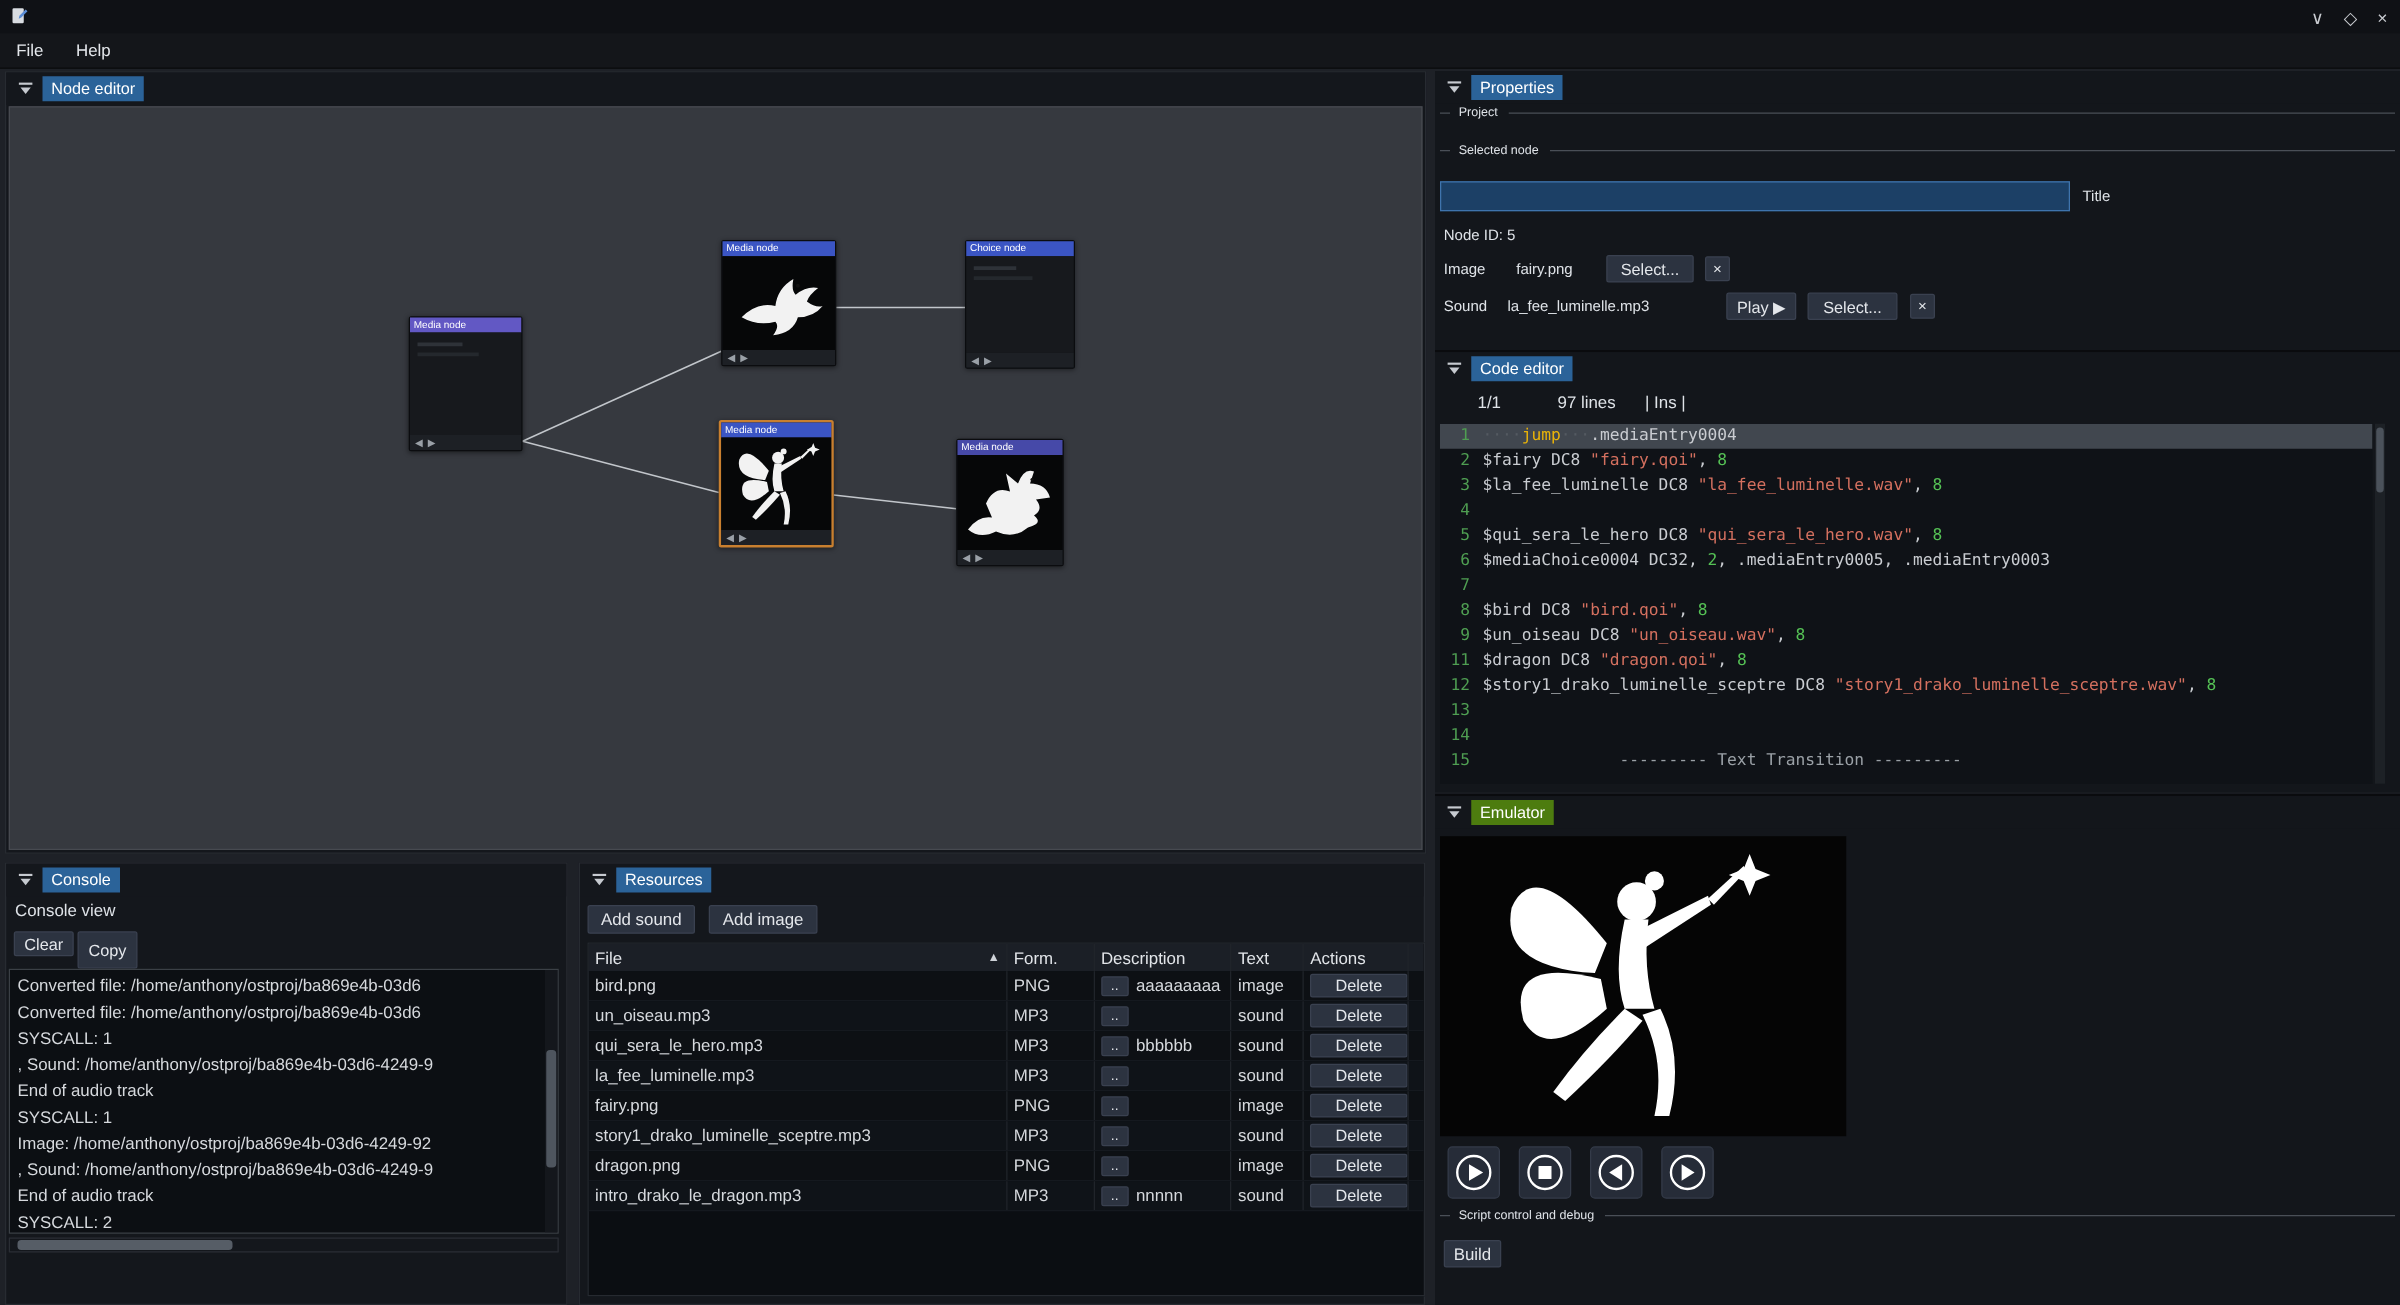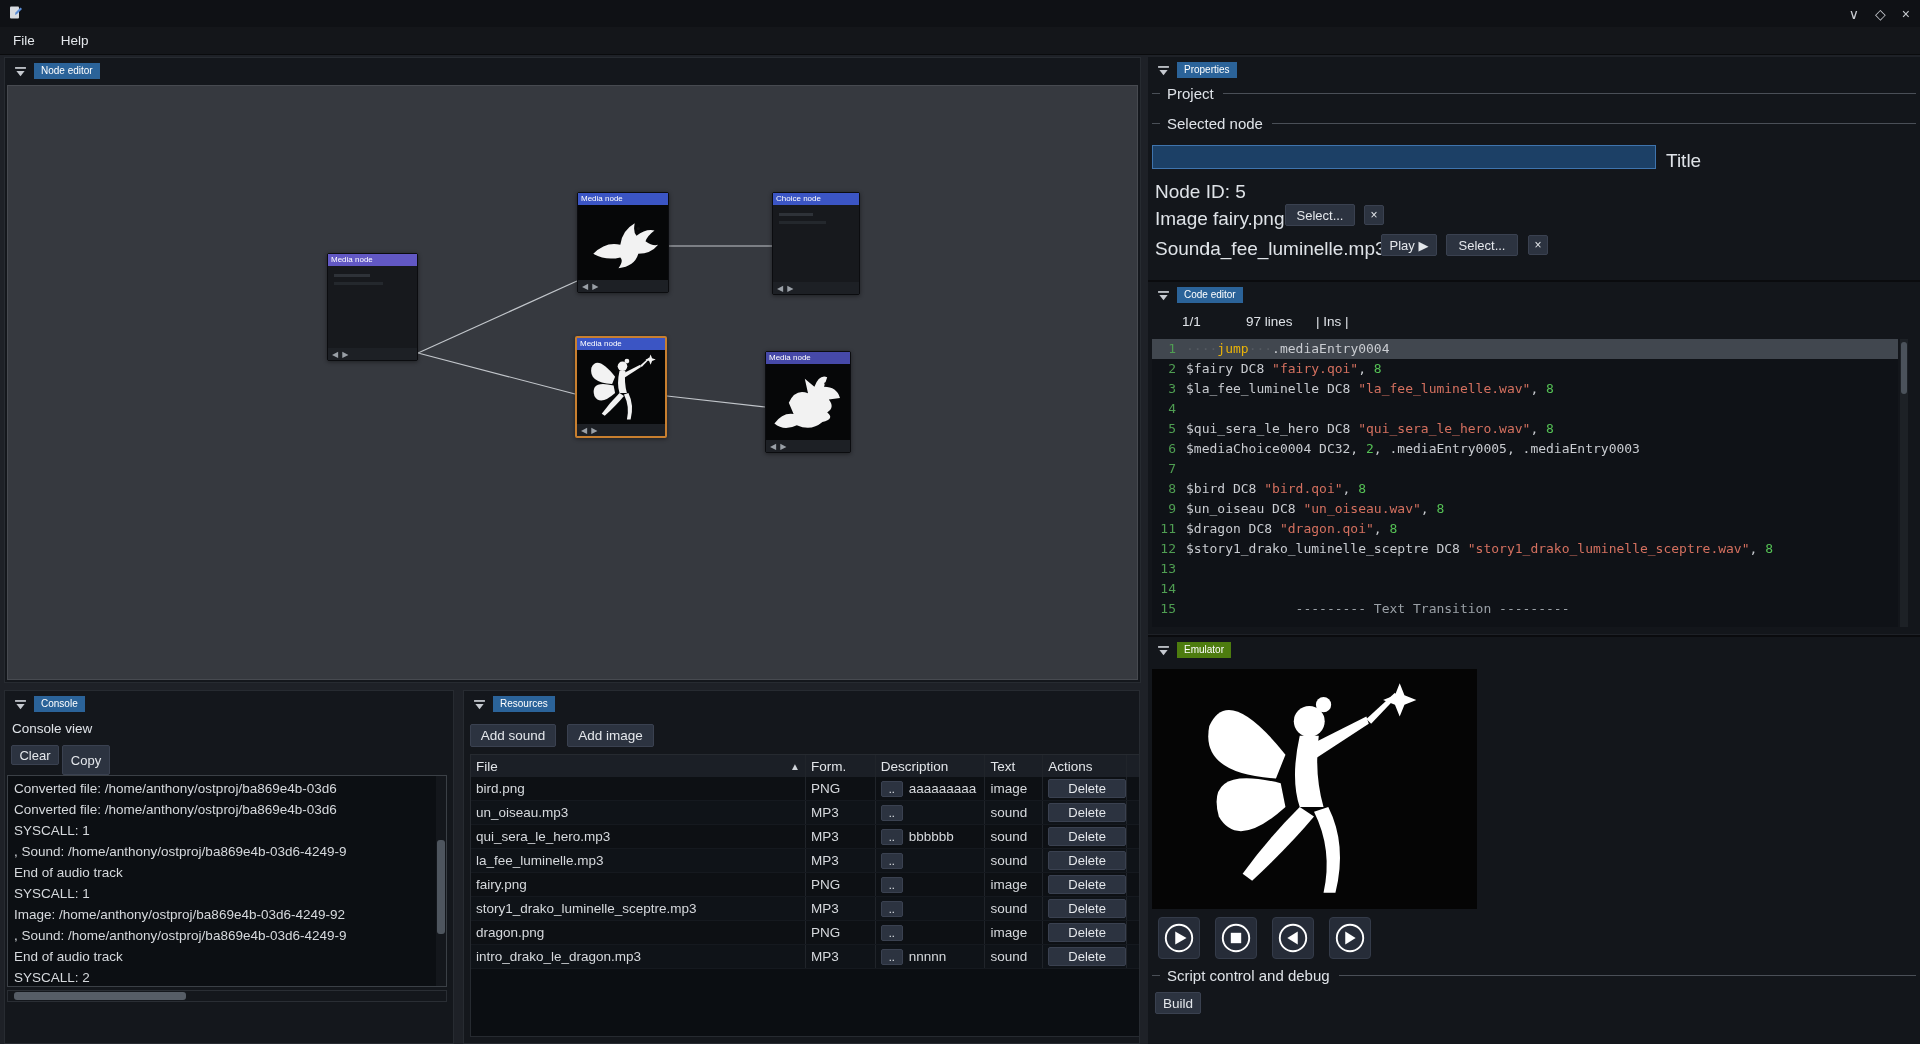--- a/index.html
+++ b/index.html
@@ -13,23 +13,23 @@
   .win-title { position:absolute; left:0; right:0; text-align:center; font-size:13.5px; color:#e8eaed; }
   .win-controls { position:absolute; right:10px; top:0; height:27px; display:flex; align-items:center; gap:16px; font-size:14px; color:#c9ccd1; }
   .win-controls span { cursor:default; }
   .menubar { position:absolute; left:0; top:27px; width:1920px; height:28px; background:#14161a; display:flex; align-items:center; border-bottom:1px solid #0a0b0d; }
   .menu-item { padding:5px 13px; font-size:13.5px; color:#e4e7eb; }
 
   
   .panel { position:absolute; background:#14171c; border:1px solid #272b31; }
   .panel-header { position:absolute; left:0; top:0; right:0; height:26px; display:flex; align-items:center; background:#14171c; }
   .collapse-icon { width:13px; height:13px; margin-left:9px; margin-right:7px; flex:0 0 auto; }
-  .panel-chip { font-size:10px; color:#ffffff; background:#2b6399; padding:2px 7px 3px 7px; }
+  .panel-chip { font-size:13px; color:#ffffff; background:#2b6399; padding:2px 7px 3px 7px; }
   .btn { display:inline-flex; align-items:center; justify-content:center; background:#2c3340; color:#e4e7eb; border:1px solid #3a4150; font-size:13px; border-radius:2px; font-family:"Liberation Sans",sans-serif; cursor:default; }
-  .group-row { position:absolute; display:flex; align-items:center; font-size:15px; color:#dfe3e8; }
+  .group-row { position:absolute; display:flex; align-items:center; font-size:10px; color:#dfe3e8; }
   .group-row .dash { width:8px; height:1px; background:#4a4f57; margin-right:7px; }
   .group-row .fill { flex:1; height:1px; background:#4a4f57; margin-left:9px; }
 
   
   .node-canvas { position:absolute; left:2px; top:27px; right:2px; bottom:2px; background:#36393f; border:1px solid #474a50; overflow:hidden; }
   .node-canvas svg.edges { position:absolute; left:0; top:0; width:100%; height:100%; }
   .node { position:absolute; background:#101216; border:1px solid #0b0c0f; border-radius:2px; display:flex; flex-direction:column; z-index:2; box-shadow:0 1px 4px rgba(0,0,0,.45); }
   .node.selected { border:2px solid #c87f2f; }
   .node-title { height:12px; font-size:8px; line-height:11px; color:#fff; padding:0 3px; white-space:nowrap; overflow:hidden; }
   .node-body { flex:1; background:#060708; display:flex; align-items:center; justify-content:center; overflow:hidden; }
@@ -55,21 +55,21 @@
   .col-file { width:336px; } .col-form { width:70px; } .col-desc { width:110px; } .col-type { width:58px; } .col-act { width:84px; } .col-corner { width:12px; border-right:none; }
   .sort-icon { margin-left:auto; margin-right:5px; font-size:10px; color:#cfd3d8; }
   .trow { display:flex; height:24px; align-items:center; font-size:13.5px; color:#d6d9dd; background:#0d1014; border-bottom:1px solid #15191f; }
   .trow.alt { background:#0f1318; }
   .trow .cell { height:100%; display:flex; align-items:center; }
   .btn.mini { width:22px; height:16px; font-size:11px; padding:0; margin-right:6px; flex:0 0 auto; }
   .btn.delete { width:78px; height:19px; }
 
   
   .text-input { position:absolute; background:#1c4066; border:1px solid #3f74ad; height:24px; color:#e8eaed; font-size:13.5px; padding:0 6px; outline:none; }
-  .prop-label { position:absolute; font-size:19px; color:#dfe3e8; }
+  .prop-label { position:absolute; font-size:12px; color:#dfe3e8; }
   .btn.clear-x { width:20px; height:20px; font-size:12px; padding:0; }
 
   
   .status-item { position:absolute; font-size:13.5px; color:#dfe3e8; }
   .code-box { position:absolute; left:4px; top:57px; width:746px; height:288px; background:#0f1217; overflow:hidden; font-family:"DejaVu Sans Mono", monospace; font-size:13px; }
   .code-row { display:flex; height:20px; line-height:20px; white-space:pre; }
   .code-row.current { background:#41474f; }
   .code-row .gutter { width:34px; flex:0 0 auto; text-align:right; padding-right:10px; }
   .code-scroll { position:absolute; left:752px; top:57px; width:8px; height:288px; background:#1d2126; }
   .code-scroll .thumb { position:absolute; left:1px; top:3px; width:6px; height:52px; background:#4b525b; border-radius:3px; }

